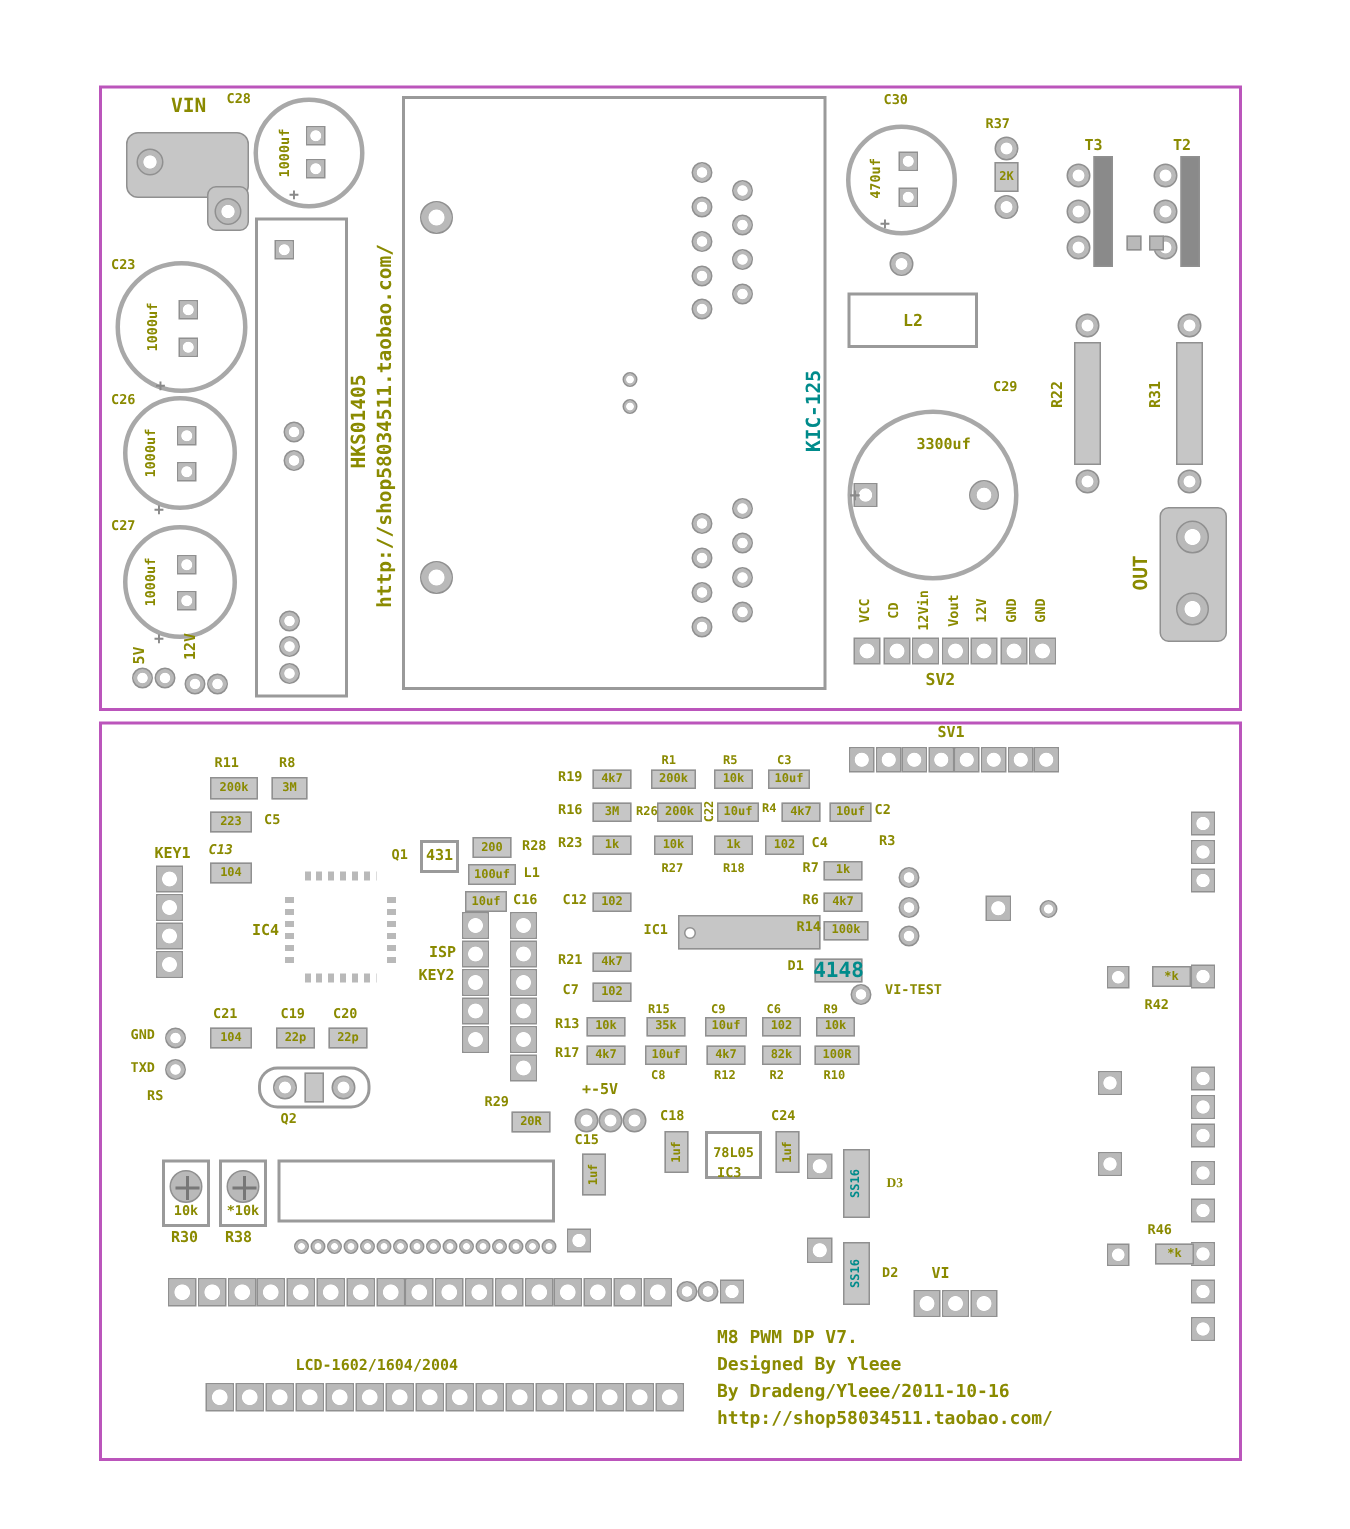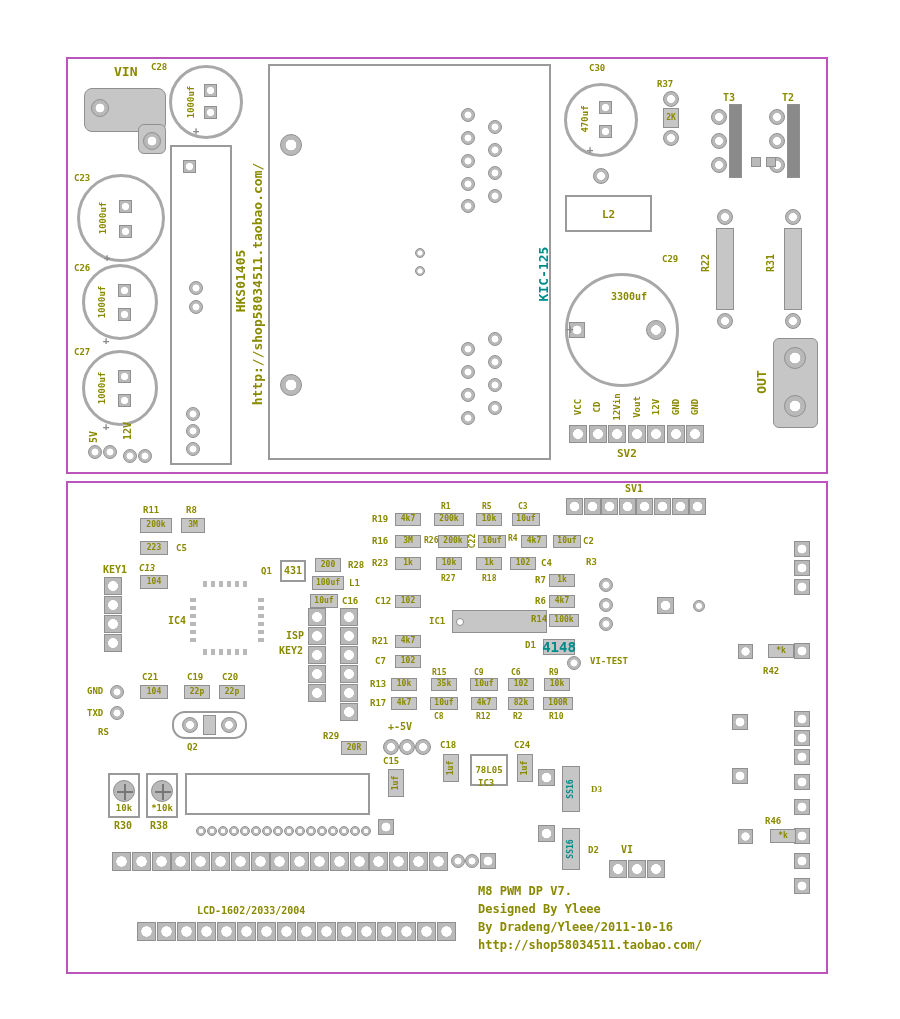--- a/index.html
+++ b/index.html
@@ -452,21 +452,21 @@
     <div class="abs t" style="left: 114px; top: 826px; font-size: 10px; color: rgb(138, 138, 0); transform: translateY(-50%);">R30</div>
     <div class="abs t" style="left: 150px; top: 826px; font-size: 10px; color: rgb(138, 138, 0); transform: translateY(-50%);">R38</div>
     <div class="abs t" style="left: 591px; top: 789px; font-size: 9px; color: rgb(138, 138, 0); transform: translateY(-50%); font-family: Liberation Serif, serif;">D3</div>
     <div class="abs t" style="left: 588px; top: 850px; font-size: 9px; color: rgb(138, 138, 0); transform: translateY(-50%);">D2</div>
     <div class="abs t" style="left: 621px; top: 850px; font-size: 10px; color: rgb(138, 138, 0); transform: translateY(-50%);">VI</div>
     <div class="abs t" style="left: 763px; top: 671px; font-size: 9px; color: rgb(138, 138, 0); transform: translateY(-50%);">R42</div>
     <div class="abs t" style="left: 765px; top: 821px; font-size: 9px; color: rgb(138, 138, 0); transform: translateY(-50%);">R46</div>
     <div class="abs t" style="left: 590px; top: 661px; font-size: 9px; color: rgb(138, 138, 0); transform: translateY(-50%);">VI-TEST</div>
     <div class="abs t" style="left: 429px; top: 621px; font-size: 9px; color: rgb(138, 138, 0); transform: translateY(-50%);">IC1</div>
     <div class="abs t" style="left: 525px; top: 645px; font-size: 9px; color: rgb(138, 138, 0); transform: translateY(-50%);">D1</div>
-    <div class="abs t" style="left: 197px; top: 911px; font-size: 10px; color: rgb(138, 138, 0); transform: translateY(-50%);">LCD-1602/2033/2004</div>
+    <div class="abs t" style="left: 197px; top: 911px; font-size: 10px; color: rgb(138, 138, 0); transform: translateY(-50%);">LCD-1602/1604/2004</div>
     <div class="abs t" style="left: 478px; top: 891px; font-size: 12px; color: rgb(138, 138, 0); transform: translateY(-50%);">M8 PWM DP V7.</div>
     <div class="abs t" style="left: 478px; top: 909px; font-size: 12px; color: rgb(138, 138, 0); transform: translateY(-50%);">Designed By Yleee</div>
     <div class="abs t" style="left: 478px; top: 927px; font-size: 12px; color: rgb(138, 138, 0); transform: translateY(-50%);">By Dradeng/Yleee/2011-10-16</div>
     <div class="abs t" style="left: 478px; top: 945px; font-size: 12px; color: rgb(138, 138, 0); transform: translateY(-50%);">http://shop58034511.taobao.com/</div>
     <div class="abs t" style="left: 372px; top: 519px; font-size: 9px; color: rgb(138, 138, 0); transform: translateY(-50%);">R19</div>
     <div class="abs t" style="left: 441px; top: 507px; font-size: 8px; color: rgb(138, 138, 0); transform: translateY(-50%);">R1</div>
     <div class="abs t" style="left: 482px; top: 507px; font-size: 8px; color: rgb(138, 138, 0); transform: translateY(-50%);">R5</div>
     <div class="abs t" style="left: 518px; top: 507px; font-size: 8px; color: rgb(138, 138, 0); transform: translateY(-50%);">C3</div>
     <div class="abs t" style="left: 372px; top: 541px; font-size: 9px; color: rgb(138, 138, 0); transform: translateY(-50%);">R16</div>
     <div class="abs t" style="left: 424px; top: 541px; font-size: 8px; color: rgb(138, 138, 0); transform: translateY(-50%);">R26</div>

